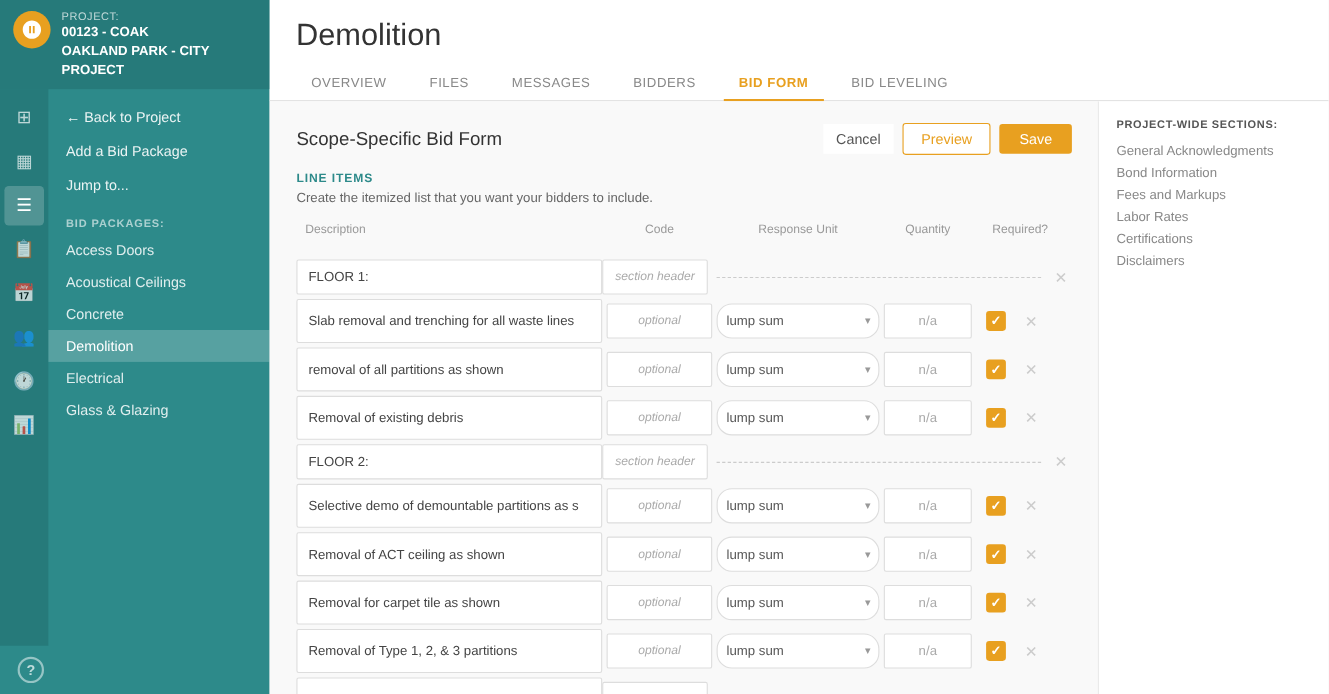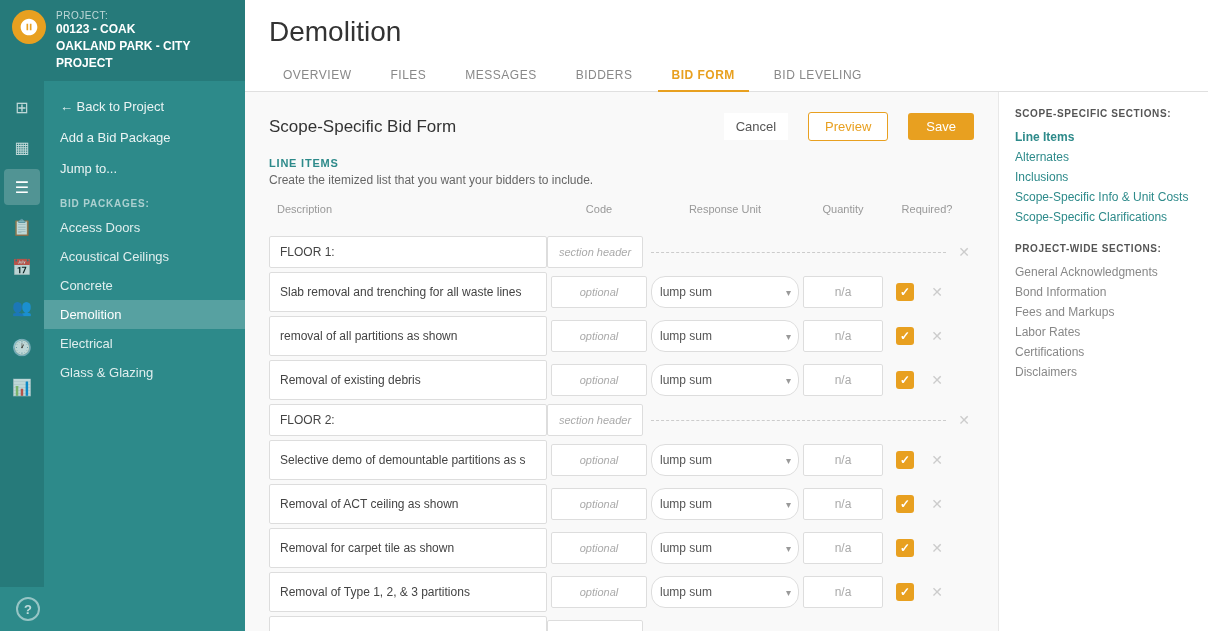--- a/index.html
+++ b/index.html
@@ -37,21 +37,21 @@
     .tab.active { color: #e8a020; border-bottom-color: #e8a020; font-weight: 600; }
 
     
     .content-area { flex: 1; display: flex; overflow: hidden; background: #f9f9f9; }
     .form-area { flex: 1; overflow-y: auto; padding: 20px 24px; }
     .right-panel { width: 210px; background: white; border-left: 1px solid #e8e8e8; padding: 16px; overflow-y: auto; flex-shrink: 0; }
 
     
     .form-header { display: flex; justify-content: space-between; align-items: center; margin-bottom: 16px; }
     .form-title { font-size: 17px; font-weight: 500; color: #333; }
-    .form-actions { display: flex; gap: 20px; align-items: center; }
+    .form-actions { display: flex; gap: 8px; align-items: center; }
     .btn-cancel { background: white; border: none; color: #555; font-size: 13px; cursor: pointer; padding: 6px 12px; }
     .btn-preview { background: white; border: 1.5px solid #e8a020; color: #e8a020; font-size: 13px; font-weight: 500; cursor: pointer; padding: 6px 16px; border-radius: 3px; }
     .btn-save { background: #e8a020; border: none; color: white; font-size: 13px; font-weight: 500; cursor: pointer; padding: 6px 18px; border-radius: 3px; }
 
     .section-heading { font-size: 11px; font-weight: 700; color: #2d8a8a; text-transform: uppercase; letter-spacing: 0.8px; margin-bottom: 4px; }
     .section-desc { font-size: 12px; color: #666; margin-bottom: 14px; }
 
     
     .section-row { display: flex; align-items: center; margin-bottom: 4px; gap: 0; }
     .section-row-label { border: 1px solid #ddd; background: white; padding: 6px 10px; font-size: 12px; color: #444; font-weight: 400; flex: 0 0 280px; border-radius: 2px 0 0 2px; }
@@ -293,28 +293,20 @@
         <input type="text" class="section-row-label" value="FLOOR 3:" style="flex: 0 0 278px; height: 33px; border: 1px solid rgb(221, 221, 221); padding: 19px 10px; font-size: 12px; font-weight: 500; border-radius: 2px;">
         <input type="text" class="code-input" value="section header" style="width: 96px; font-size: 11px; color: rgb(170, 170, 170); font-style: italic; text-align: center;">
         <div style="flex:1;border-top:1.5px dashed #ccc;margin:0 8px;"></div>
         <span class="delete-btn">✕</span>
       </div>
 
     </div>
 
     <div class="right-panel">
       <div class="right-panel-section">
-        <div class="right-panel-title">SCOPE-SPECIFIC SECTIONS:</div>
-        <a class="right-panel-link active">Line Items</a>
-        <a class="right-panel-link">Alternates</a>
-        <a class="right-panel-link">Inclusions</a>
-        <a class="right-panel-link">Scope-Specific Info &amp; Unit Costs</a>
-        <a class="right-panel-link">Scope-Specific Clarifications</a>
-      </div>
-      <div class="right-panel-section">
         <div class="right-panel-title">PROJECT-WIDE SECTIONS:</div>
         <span class="right-panel-static">General Acknowledgments</span>
         <span class="right-panel-static">Bond Information</span>
         <span class="right-panel-static">Fees and Markups</span>
         <span class="right-panel-static">Labor Rates</span>
         <span class="right-panel-static">Certifications</span>
         <span class="right-panel-static">Disclaimers</span>
       </div>
     </div>
   </div>

